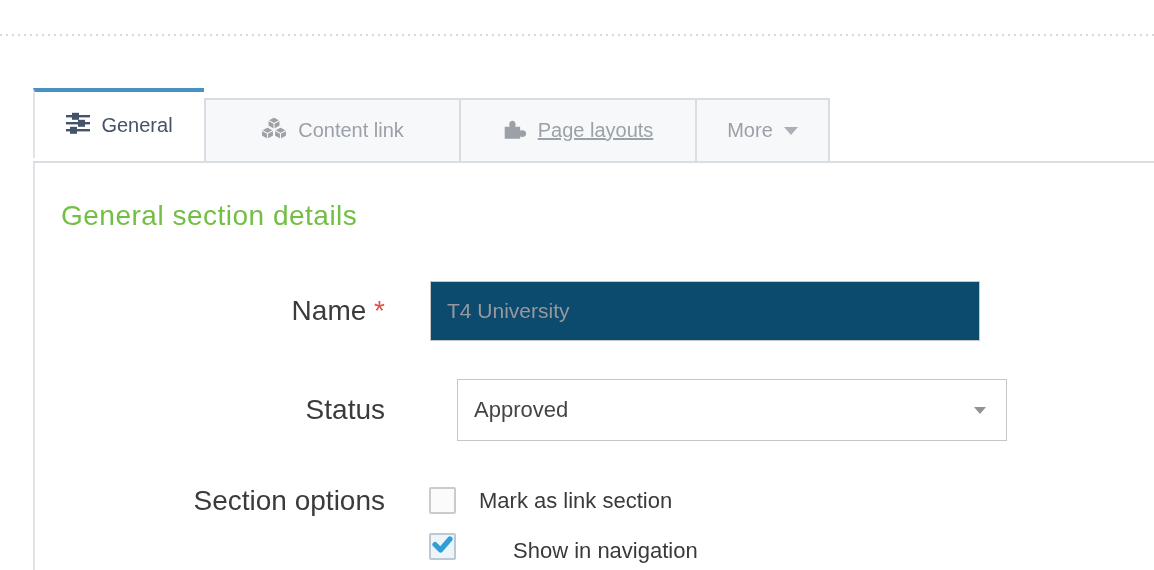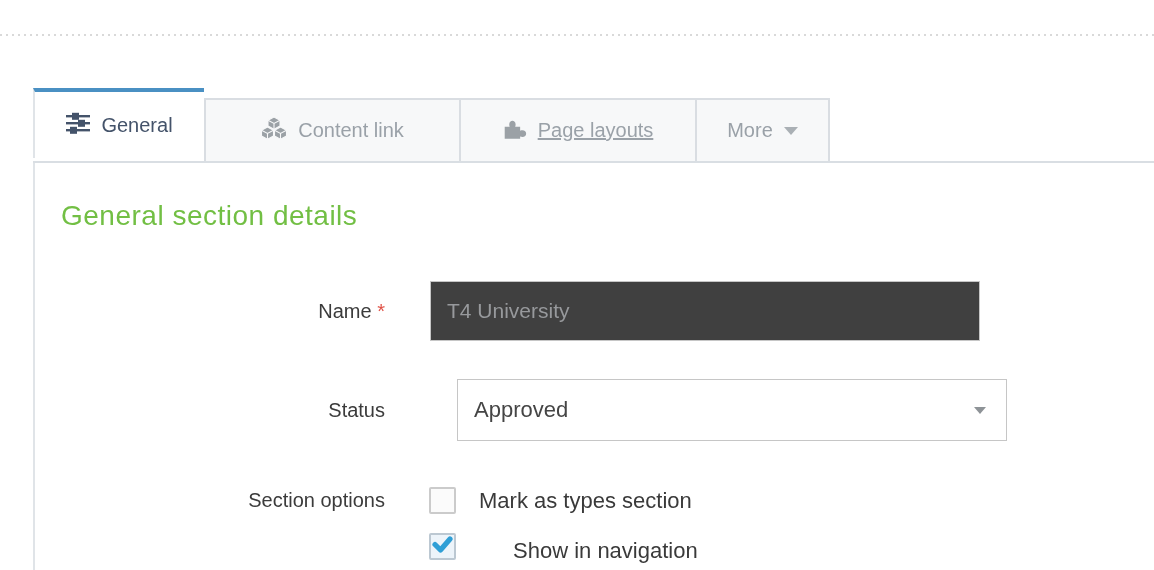--- a/index.html
+++ b/index.html
@@ -46,32 +46,32 @@
   
   .panel-left-border { position: absolute; left: 33px; top: 163px; bottom: 0; width: 2px; background: #e0e4e8; }
 
   .page-title {
     position: absolute; left: 61px; top: 200px; margin: 0;
     font-size: 28px; font-weight: 300; color: #72bf44; letter-spacing: 0.5px;
   }
 
   .form-label {
     position: absolute; left: 33px; width: 352px; text-align: right;
-    font-size: 20px; color: #3b3b3b;
+    font-size: 28px; color: #3b3b3b;
   }
   .lbl-name   { top: 281px; height: 60px; line-height: 60px; }
   .lbl-status { top: 379px; height: 62px; line-height: 62px; }
   .lbl-opts   { top: 487px; height: 27px; line-height: 27px; }
   .req { color: #e05247; }
 
   .name-input {
     position: absolute; left: 430px; top: 281px; width: 550px; height: 60px;
     box-sizing: border-box; border: 1px solid #c6c6c6; border-radius: 0;
     padding: 0 16px; font-family: inherit; font-size: 21px; color: #97999c;
-    background: #404040; outline: none;
+    background: #0c4a6e; outline: none;
   }
 
   .status-select {
     position: absolute; left: 430px; top: 379px; width: 550px; height: 62px;
     box-sizing: border-box; border: 1px solid #c6c6c6; background: #ffffff;
     display: flex; align-items: center; justify-content: space-between;
     padding: 0 20px 0 16px; font-size: 22px; color: #454545; cursor: default; margin-left: 27px;
   }
 
   .caret {
@@ -165,21 +165,21 @@
 
   <label class="form-label lbl-status">Status</label>
   <div class="status-select">
     <span>Approved</span>
     <span class="caret caret-select icon"></span>
   </div>
 
   <label class="form-label lbl-opts">Section options</label>
 
   <div class="checkbox cb-unchecked"></div>
-  <span class="cb-label cb-label-1">Mark as types section</span>
+  <span class="cb-label cb-label-1">Mark as link section</span>
 
   <div class="checkbox cb-checked">
     <span class="icon">
       <svg width="21" height="17" viewBox="0 0 21 17">
         <polyline points="3,8.5 8.5,14 18,3" fill="none" stroke="#2f9fd6" stroke-width="5.2" stroke-linecap="round" stroke-linejoin="round"></polyline>
       </svg>
     </span>
   </div>
   <span class="cb-label cb-label-2">Show in navigation</span>
 

